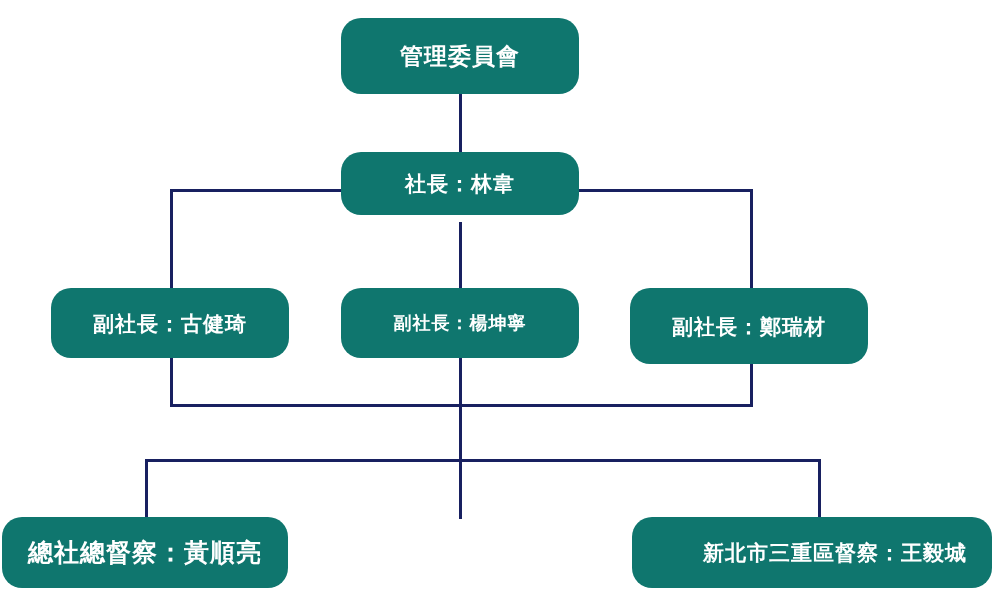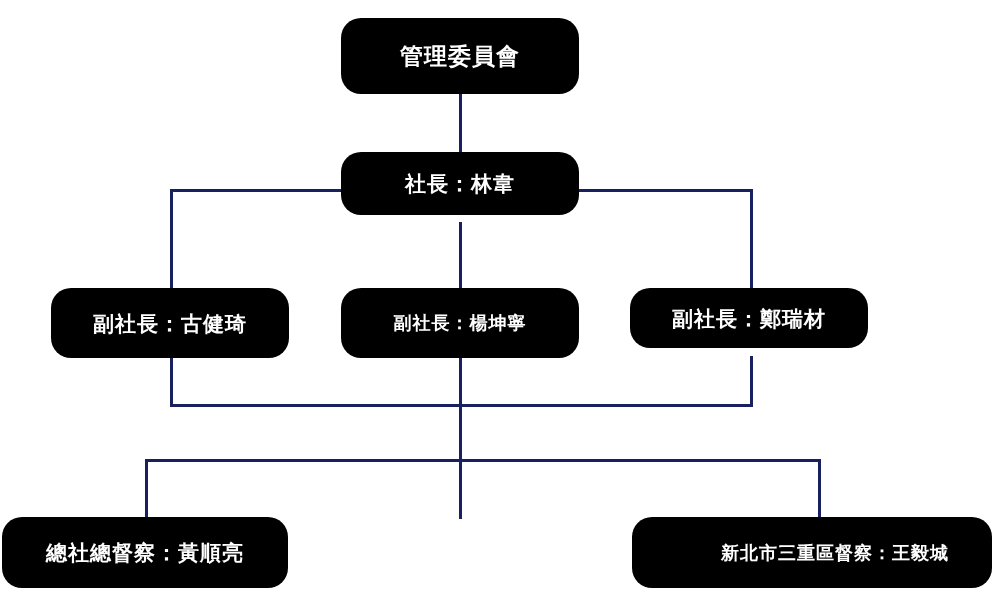--- a/index.html
+++ b/index.html
@@ -13,21 +13,21 @@
   #org-chart {
     position: relative;
     width: 1000px;
     height: 608px;
     background: #ffffff;
     overflow: hidden;
   }
   .node {
     position: absolute;
     box-sizing: border-box;
-    background: #000000;
+    background: #0f766e;
     color: #ffffff;
     border-radius: 20px;
     display: flex;
     align-items: center;
     justify-content: center;
     text-align: center;
     font-weight: bold;
     letter-spacing: 1px;
     white-space: nowrap;
     z-index: 2;
@@ -48,34 +48,34 @@
   }
   .n-vp-left {
     left: 51px;   top: 288px; width: 238px; height: 70px;
     font-size: 21px;
   }
   .n-vp-mid {
     left: 341px;  top: 288px; width: 238px; height: 70px;
     font-size: 18px;
   }
   .n-vp-right {
-    left: 630px;  top: 288px; width: 238px; height: 60px;
+    left: 630px;  top: 288px; width: 238px; height: 76px;
     font-size: 21px;
   }
   .n-insp-left {
     left: 2px;    top: 517px; width: 286px; height: 71px;
-    font-size: 21px;
+    font-size: 25px;
   }
   .n-insp-mid {
     left: 306px;  top: 517px; width: 308px; height: 71px;
     font-size: 21px;
   }
   .n-insp-right {
     left: 632px;  top: 517px; width: 360px; height: 71px;
-    font-size: 18px;
+    font-size: 21px;
     padding-left: 46px;
   }
 
   
   .conn {
     position: absolute;
     background: #182060;
     z-index: 1;
   }
   .conn-v { width: 3px; }

